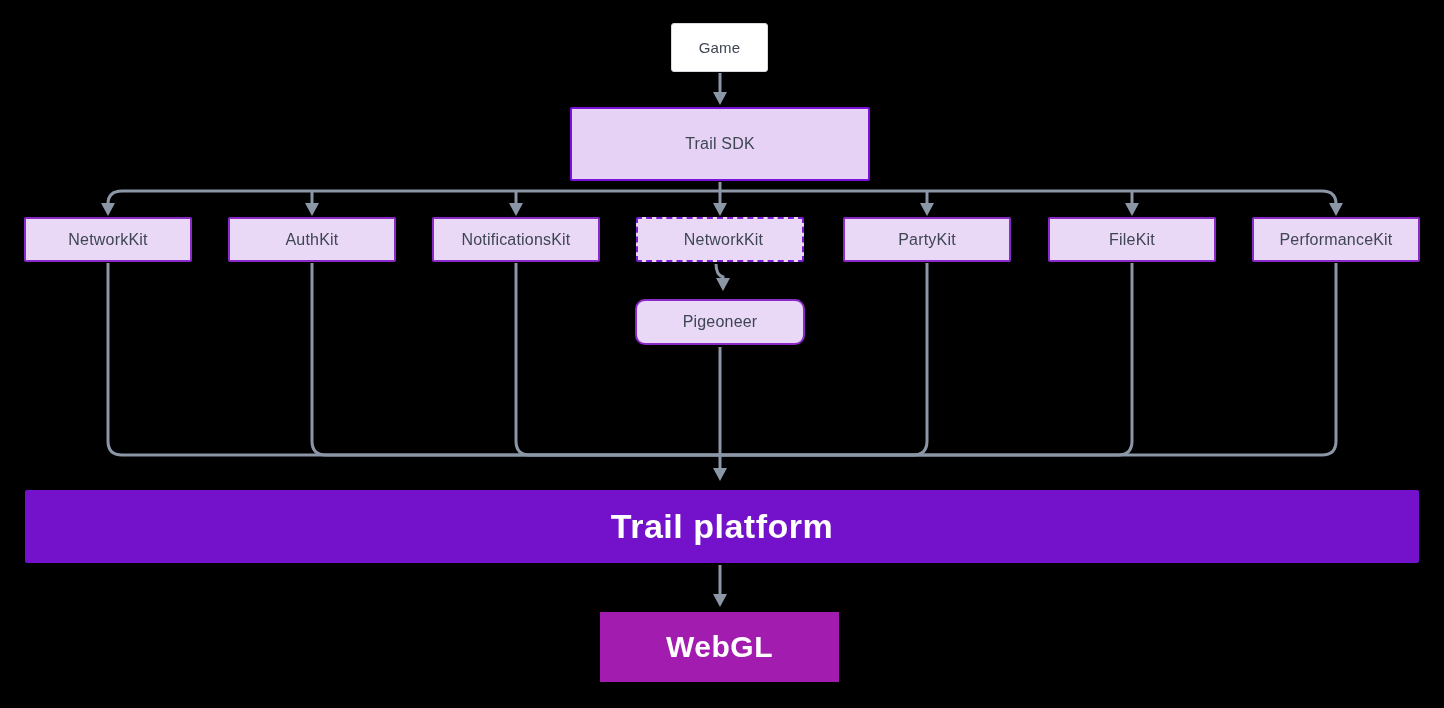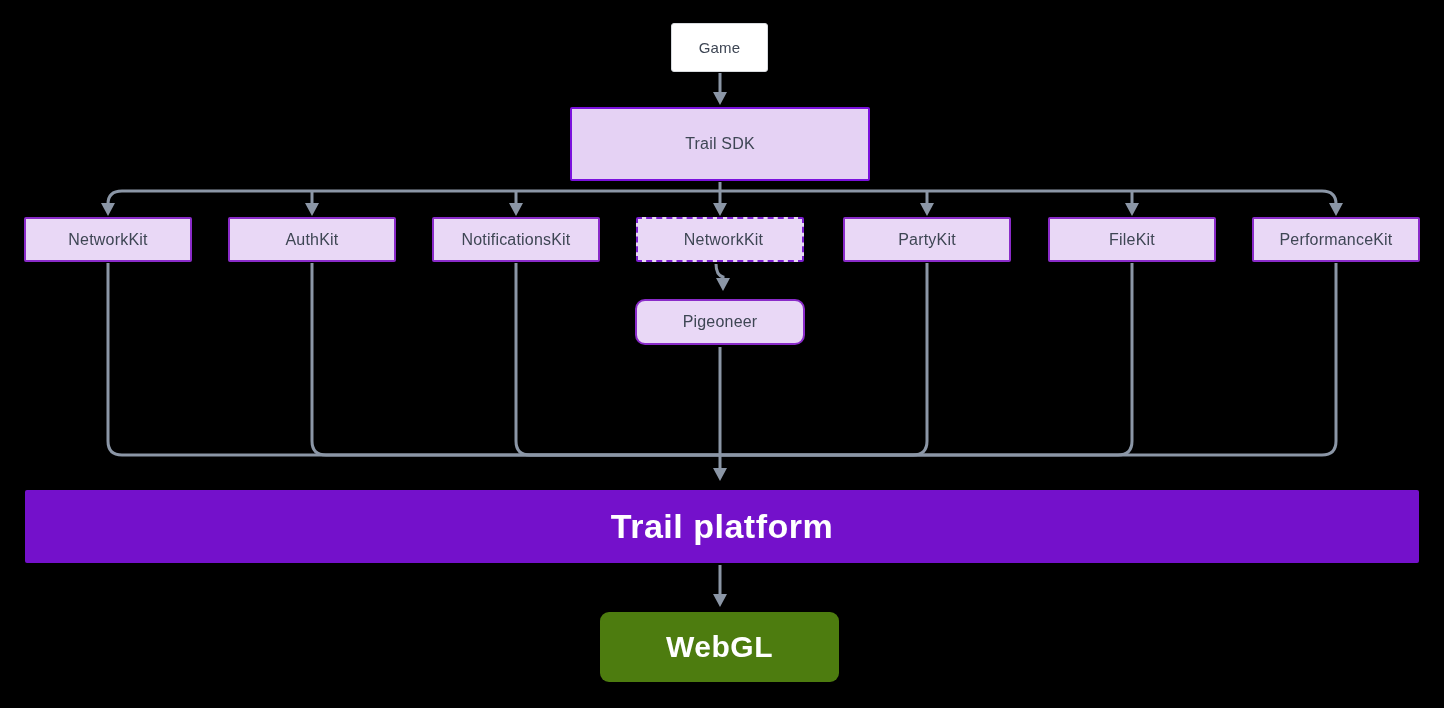--- a/index.html
+++ b/index.html
@@ -68,22 +68,22 @@
     left: 25px; top: 490px; width: 1394px; height: 73px;
     background: #7411cb;
     border-radius: 2px;
     color: #ffffff;
     font-size: 34px;
     font-weight: 700;
     letter-spacing: 0.5px;
   }
   .node-webgl {
     left: 600px; top: 612px; width: 239px; height: 70px;
-    background: #4d7c0f;
-    border-radius: 9px;
+    background: #a21caf;
+    border-radius: 0;
     color: #ffffff;
     font-size: 30px;
     font-weight: 700;
     letter-spacing: 0.5px;
   }
 </style>
 </head>
 <body>
 
 <div class="canvas">

